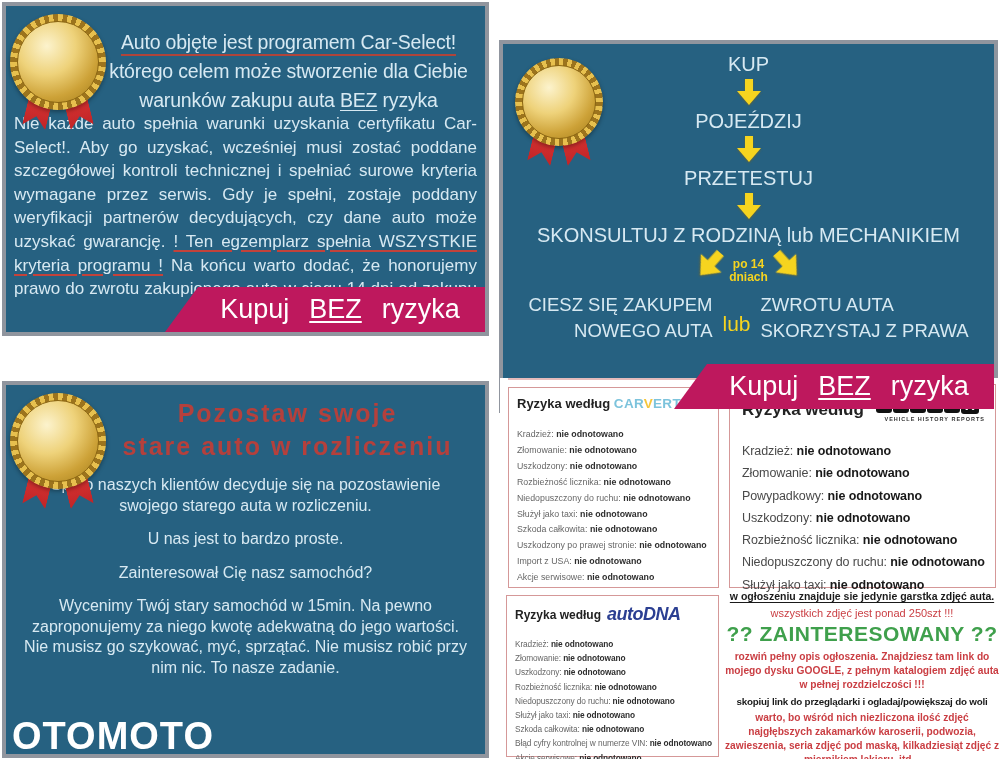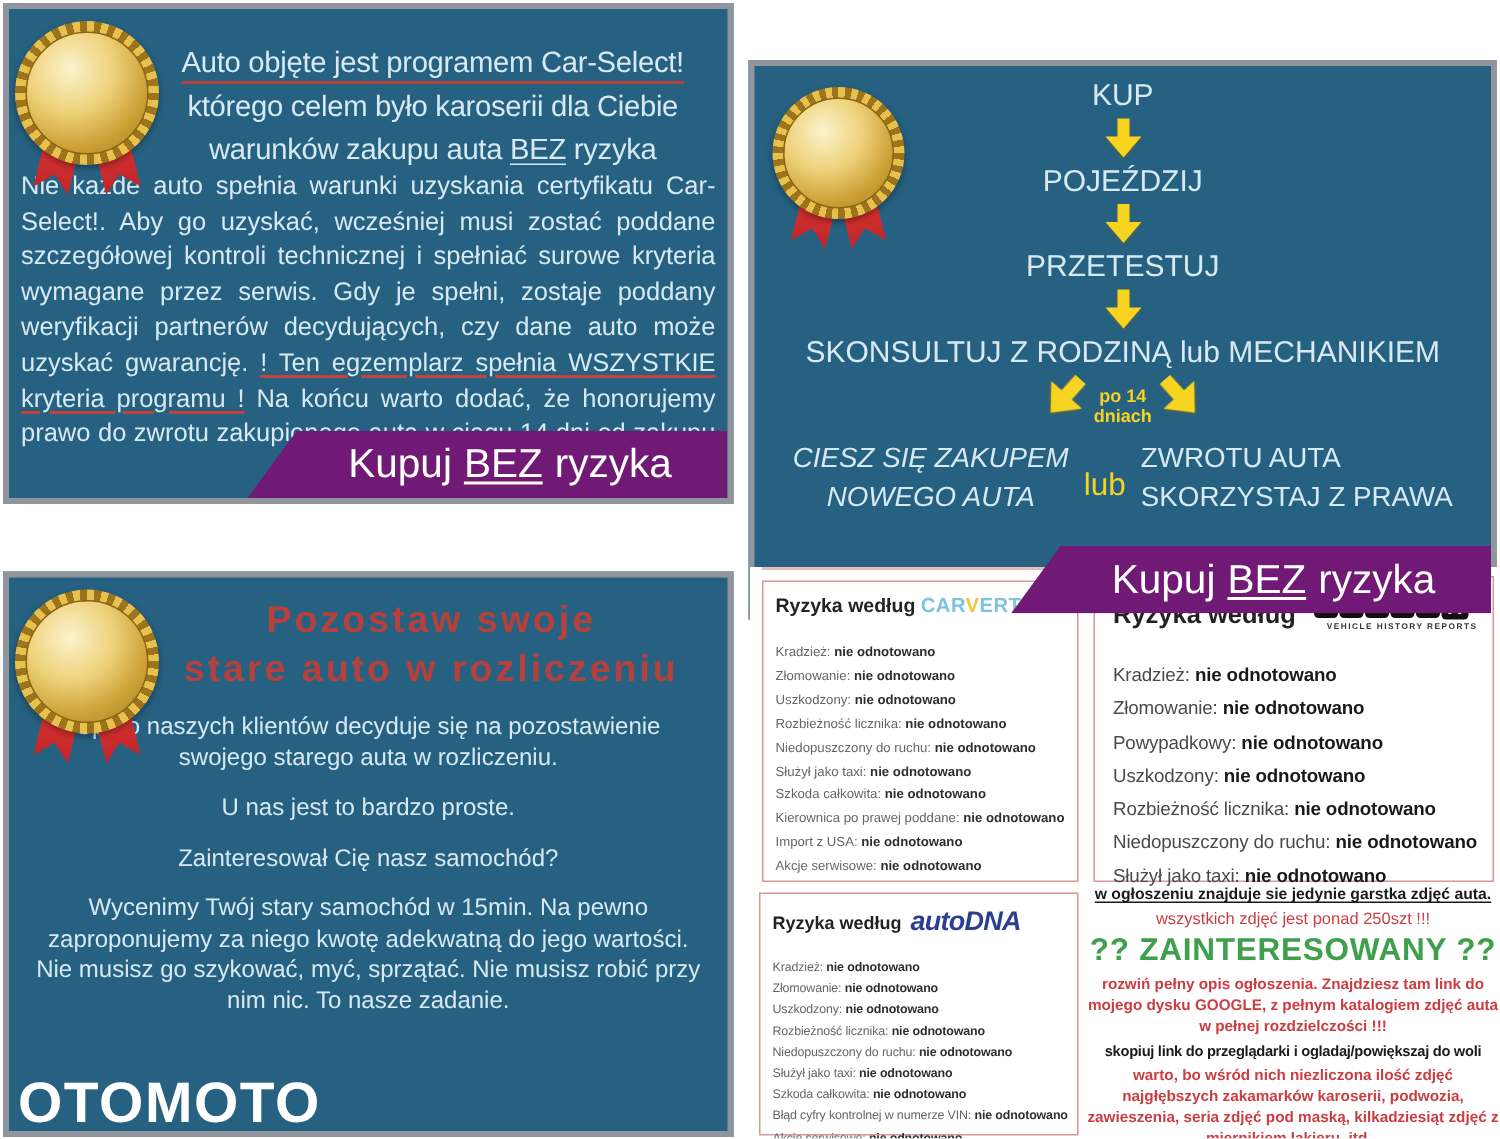--- a/index.html
+++ b/index.html
@@ -26,23 +26,23 @@
     box-shadow:0 2px 4px rgba(0,0,0,.35); }
   .seal .core { position:absolute; inset:7px; border-radius:50%; z-index:2;
     background:radial-gradient(circle at 36% 30%, #fcf3cd 0%, #eed27a 38%, #cda238 68%, #a17a18 100%);
     border:1px solid #8a6512; }
   .seal svg { position:absolute; inset:0; width:100%; height:100%; }
   .seal .st { font-size:13px; font-weight:bold; fill:#8a671c; letter-spacing:3px; }
   .seal .sc { font-size:17px; font-weight:bold; fill:#8a671c; text-anchor:middle; }
 
   
   .banner { position:absolute; right:0; bottom:0; width:320px; height:45px; z-index:4;
-    background:#701a75; clip-path:polygon(33px 0,100% 0,100% 100%,0 100%);
+    background:#be185d; clip-path:polygon(33px 0,100% 0,100% 100%,0 100%);
     display:flex; align-items:center; justify-content:center; padding-left:30px;
-    color:#fff; font-size:27px; }
+    color:#fff; font-size:27px;gap:12px; }
   .banner span { margin:0 4px; }
   .banner .bez { text-decoration:underline; text-underline-offset:3px; }
 
   
   .cs-title { position:absolute; left:88px; right:2px; top:22px; text-align:center;
     color:#d7e9f2; font-size:19.5px; line-height:29px; letter-spacing:-0.2px; }
   .u-red { border-bottom:2px solid #b0443a; padding-bottom:1px; }
   .u-white { text-decoration:underline; text-underline-offset:3px; }
   .cs-body { position:absolute; left:8px; right:8px; top:106px; color:#d7e9f2;
     font-size:17px; line-height:23.6px; text-align:justify; text-align-last:justify; }
@@ -55,21 +55,21 @@
   .arr { position:relative; width:26px; height:27px; margin:3px 0;
     filter:drop-shadow(0 1px 1px rgba(140,100,0,.55)); }
   .arr .stem { position:absolute; left:50%; transform:translateX(-50%); top:0; width:8px; height:13px; background:#f6d41f; }
   .arr .head { position:absolute; left:50%; transform:translateX(-50%); top:12px; width:0; height:0;
     border-left:12px solid transparent; border-right:12px solid transparent; border-top:14px solid #f6d41f; }
   .diag-row { display:flex; align-items:flex-start; margin-top:2px; }
   .diag-l { transform:rotate(42deg) scale(1.15); margin:2px 6px 0; }
   .diag-r { transform:rotate(-42deg) scale(1.15); margin:2px 6px 0; }
   .after-label { color:#f6d41f; font-weight:bold; font-size:12px; line-height:13px; text-align:center; margin-top:9px; }
   .opts { display:flex; align-items:center; margin-top:8px; gap:10px; font-size:18.5px; }
-  .opt-l { text-align:center; line-height:26px;font-style:italic; }
+  .opt-l { text-align:right; line-height:26px; }
   .opt-r { text-align:left;  line-height:26px; }
   .opt-or { color:#f6d41f; font-size:21px; margin-top:12px; }
 
   
   .ti-title { position:absolute; left:88px; right:4px; top:12px; text-align:center;
     color:#b5403c; font-weight:bold; font-size:25px; line-height:33px; letter-spacing:2px; }
   .ti-body { position:absolute; left:14px; right:14px; top:90px; text-align:center;
     color:#d7e9f2; font-size:16px; line-height:20.5px; }
   .ti-body p { margin-bottom:13px; }
   .otomoto { position:absolute; left:6px; bottom:-4px; z-index:5; color:#fff;
@@ -137,21 +137,21 @@
           <path id="s1b" d="M22,58 A31,31 0 0,0 78,58" fill="none"></path>
         </defs>
         <text class="st"><textPath href="#s1t" startOffset="50%" text-anchor="middle">SERVICE</textPath></text>
         <text class="sc" x="50" y="56">100%</text>
         <text class="st"><textPath href="#s1b" startOffset="50%" text-anchor="middle">SERVICE</textPath></text>
       </svg>
     </div>
 
     <header class="cs-title">
       <div><span class="u-red">Auto objęte jest programem Car-Select!</span></div>
-      <div>którego celem było karoserii dla Ciebie</div>
+      <div>którego celem może stworzenie dla Ciebie</div>
       <div>
         <span>warunków zakupu auta</span>
         <span class="u-white">BEZ</span>
         <span>ryzyka</span>
       </div>
     </header>
 
     <p class="cs-body">
       <span>Nie każde auto spełnia warunki uzyskania certyfikatu Car-Select!. Aby go uzyskać, wcześniej musi zostać poddane szczegółowej kontroli technicznej i spełniać surowe kryteria wymagane przez serwis. Gdy je spełni, zostaje poddany weryfikacji partnerów decydujących, czy dane auto może uzyskać gwarancję.</span>
       <span class="hl">! Ten egzemplarz spełnia WSZYSTKIE kryteria programu !</span>
@@ -278,21 +278,21 @@
       </div>
       <ul class="rlist">
 
       <li class="ritem"><span class="rlabel">Kradzież:</span> <span class="rvalue">nie odnotowano</span></li>
           <li class="ritem"><span class="rlabel">Złomowanie:</span> <span class="rvalue">nie odnotowano</span></li>
           <li class="ritem"><span class="rlabel">Uszkodzony:</span> <span class="rvalue">nie odnotowano</span></li>
           <li class="ritem"><span class="rlabel">Rozbieżność licznika:</span> <span class="rvalue">nie odnotowano</span></li>
           <li class="ritem"><span class="rlabel">Niedopuszczony do ruchu:</span> <span class="rvalue">nie odnotowano</span></li>
           <li class="ritem"><span class="rlabel">Służył jako taxi:</span> <span class="rvalue">nie odnotowano</span></li>
           <li class="ritem"><span class="rlabel">Szkoda całkowita:</span> <span class="rvalue">nie odnotowano</span></li>
-          <li class="ritem"><span class="rlabel">Kierownica po prawej poddane:</span> <span class="rvalue">nie odnotowano</span></li>
+          <li class="ritem"><span class="rlabel">Uszkodzony po prawej stronie:</span> <span class="rvalue">nie odnotowano</span></li>
           <li class="ritem"><span class="rlabel">Import z USA:</span> <span class="rvalue">nie odnotowano</span></li>
           <li class="ritem"><span class="rlabel">Akcje serwisowe:</span> <span class="rvalue">nie odnotowano</span></li>
         </ul>
     </div>
 
     <div class="box cf">
       <div class="cf-head">
         <span class="cf-title">Ryzyka według</span>
         <span class="cfx">
           <span class="cfx-tiles">

